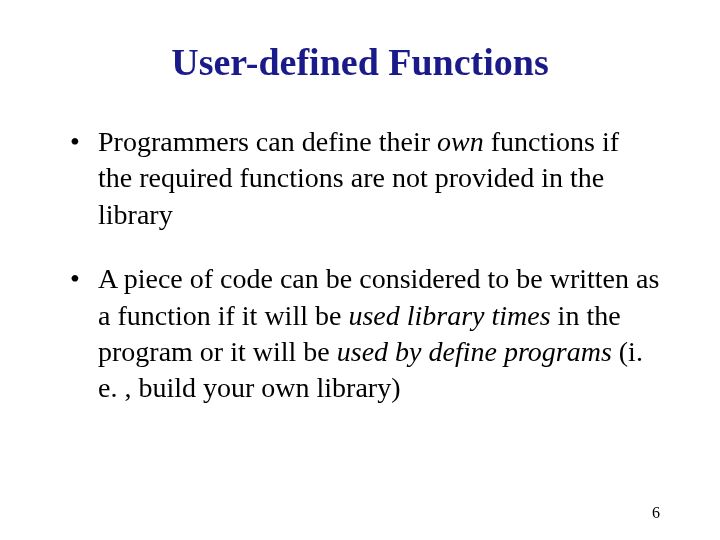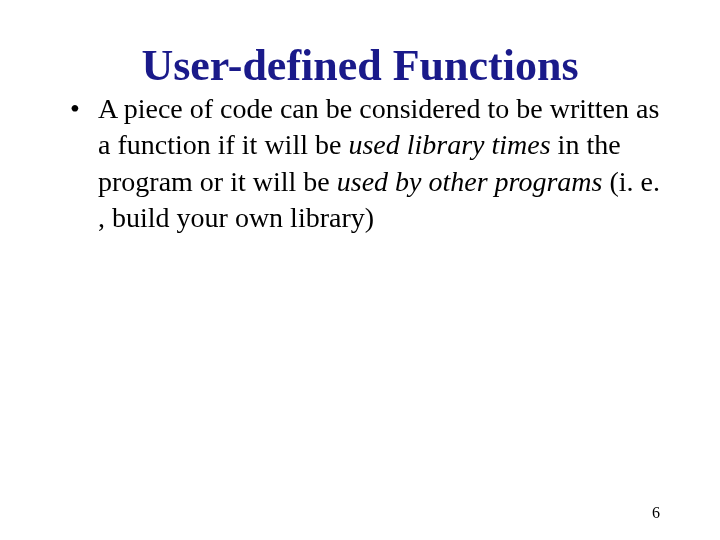--- a/index.html
+++ b/index.html
@@ -13,24 +13,25 @@
   }
   .slide {
     position: relative;
     width: 720px;
     height: 540px;
     box-sizing: border-box;
     padding: 30px 50px 30px 50px;
   }
   .title {
     text-align: center;
-    font-size: 44px;
+    font-size: 38px;
     font-weight: bold;
     color: #1a1a8a;
     margin-top: 10px;
+    margin-bottom: 40px;
   }
   .bullets {
     list-style: none;
     padding: 0;
     margin: 0 10px 0 20px;
   }
   .bullets > li {
     position: relative;
     font-size: 28px;
     line-height: 1.3;
@@ -58,19 +59,22 @@
 </style>
 </head>
 <body>
 
 <div class="slide">
 
   <div class="title">User-defined Functions</div>
 
   <ul class="bullets">
     <li>
-      <span>A piece of code can be considered to be written as a function if it will be </span><span class="italic">used library times</span><span> in the program or it will be </span><span class="italic">used by other programs</span><span> (i. e. , build your own library)</span>
+      <span>Programmers can define their </span><span class="italic">own</span><span> functions if the required functions are not provided in the library</span>
+    </li>
+    <li>
+      <span>A piece of code can be considered to be written as a function if it will be </span><span class="italic">used library times</span><span> in the program or it will be </span><span class="italic">used by define programs</span><span> (i. e. , build your own library)</span>
     </li>
   </ul>
 
   <div class="page-number">6</div>
 
 </div>
 
 </body></html>

